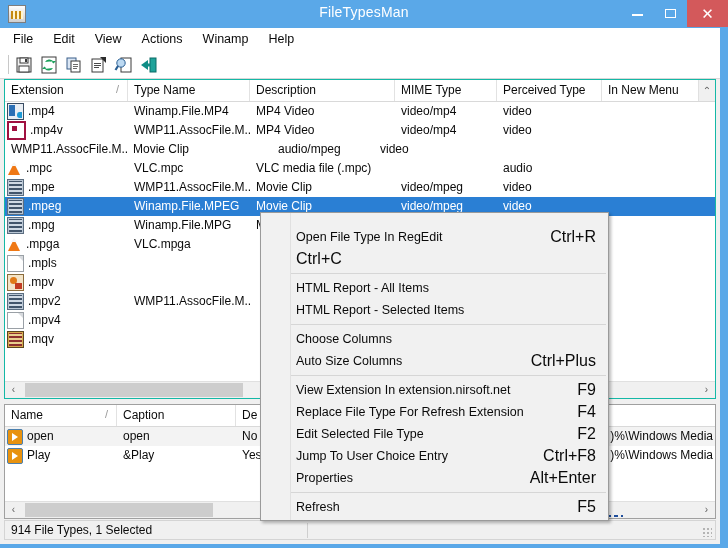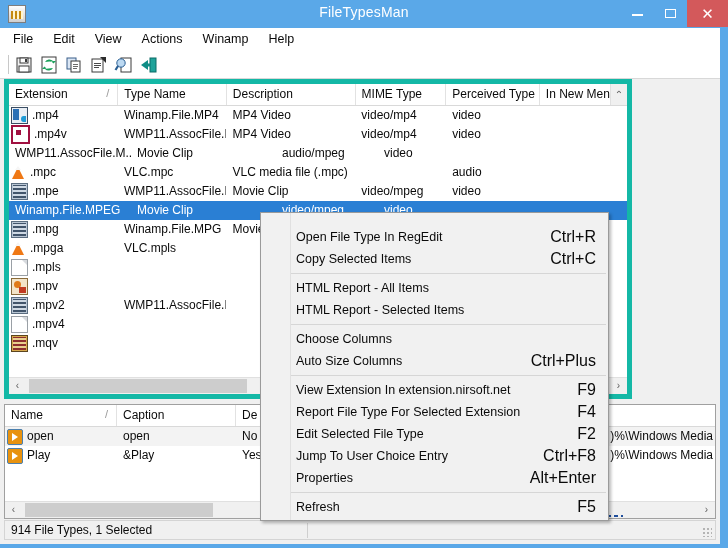--- a/index.html
+++ b/index.html
@@ -103,23 +103,23 @@
   }
   .tbbtn {
     position: absolute; top: 3px;
     width: 22px; height: 20px;
     cursor: default;
   }
   .tbbtn svg { display: block; }
   
   .listview {
     position: absolute; left: 4px; top: 51px;
-    width: 628px; height: 320px;
+    width: 712px; height: 320px;
     background: #ffffff;
-    border: 5px solid #14b8a6;
+    border: 1px solid #14b8a6;
     box-sizing: border-box;
   }
   .lv-header {
     position: relative;
     height: 21px;
     background: #ffffff;
     border-bottom: 1px solid #d9d9d9;
     display: flex;
   }
   .lv-th {
@@ -434,20 +434,24 @@
               <span class="ic ic-film"></span>
               <span>.mpe</span>
             </div>
             <div class="lv-cell" style="width: 122px;">WMP11.AssocFile.M...</div>
             <div class="lv-cell" style="width: 145px;">Movie Clip</div>
             <div class="lv-cell" style="width: 102px;">video/mpeg</div>
             <div class="lv-cell" style="width: 105px;">video</div>
             <div class="lv-cell" style="width: 98px;"></div>
           </div>
           <div class="lv-row sel">
+            <div class="lv-cell first" style="width: 123px;">
+              <span class="ic ic-film"></span>
+              <span>.mpeg</span>
+            </div>
             <div class="lv-cell" style="width: 122px;">Winamp.File.MPEG</div>
             <div class="lv-cell" style="width: 145px;">Movie Clip</div>
             <div class="lv-cell" style="width: 102px;">video/mpeg</div>
             <div class="lv-cell" style="width: 105px;">video</div>
             <div class="lv-cell" style="width: 98px;"></div>
           </div>
           <div class="lv-row">
             <div class="lv-cell first" style="width: 123px;">
               <span class="ic ic-film"></span>
               <span>.mpg</span>
@@ -456,21 +460,21 @@
             <div class="lv-cell" style="width: 145px;">Movie Clip</div>
             <div class="lv-cell" style="width: 102px;"></div>
             <div class="lv-cell" style="width: 105px;"></div>
             <div class="lv-cell" style="width: 98px;"></div>
           </div>
           <div class="lv-row">
             <div class="lv-cell first" style="width: 123px;">
               <span class="ic ic-vlc"></span>
               <span>.mpga</span>
             </div>
-            <div class="lv-cell" style="width: 122px;">VLC.mpls</div>
+            <div class="lv-cell" style="width: 122px;">VLC.mpga</div>
             <div class="lv-cell" style="width: 145px;"></div>
             <div class="lv-cell" style="width: 102px;"></div>
             <div class="lv-cell" style="width: 105px;"></div>
             <div class="lv-cell" style="width: 98px;"></div>
           </div>
           <div class="lv-row">
             <div class="lv-cell first" style="width: 123px;">
               <span class="ic ic-file"></span>
               <span>.mpls</span>
             </div>
@@ -579,21 +583,20 @@
   <div class="watermark">snapfiles</div>
   <div class="dashline"></div>
 
   <div class="ctxmenu" id="ctxmenu">
     <div class="ctx-gutter"></div>
   <div class="ctx-item">
         <span class="lbl">Open File Type In RegEdit</span>
         <span class="acc">Ctrl+R</span>
       </div>
       <div class="ctx-item">
-        <span class="lbl">Copy Selected Items</span>
         <span class="acc">Ctrl+C</span>
       </div>
       <div class="ctx-sep"></div>
       <div class="ctx-item">
         <span class="lbl">HTML Report - All Items</span>
         <span class="acc"></span>
       </div>
       <div class="ctx-item">
         <span class="lbl">HTML Report - Selected Items</span>
         <span class="acc"></span>
@@ -606,21 +609,21 @@
       <div class="ctx-item">
         <span class="lbl">Auto Size Columns</span>
         <span class="acc">Ctrl+Plus</span>
       </div>
       <div class="ctx-sep"></div>
       <div class="ctx-item">
         <span class="lbl">View Extension In extension.nirsoft.net</span>
         <span class="acc">F9</span>
       </div>
       <div class="ctx-item">
-        <span class="lbl">Report File Type For Selected Extension</span>
+        <span class="lbl">Replace File Type For Refresh Extension</span>
         <span class="acc">F4</span>
       </div>
       <div class="ctx-item">
         <span class="lbl">Edit Selected File Type</span>
         <span class="acc">F2</span>
       </div>
       <div class="ctx-item">
         <span class="lbl">Jump To User Choice Entry</span>
         <span class="acc">Ctrl+F8</span>
       </div>

